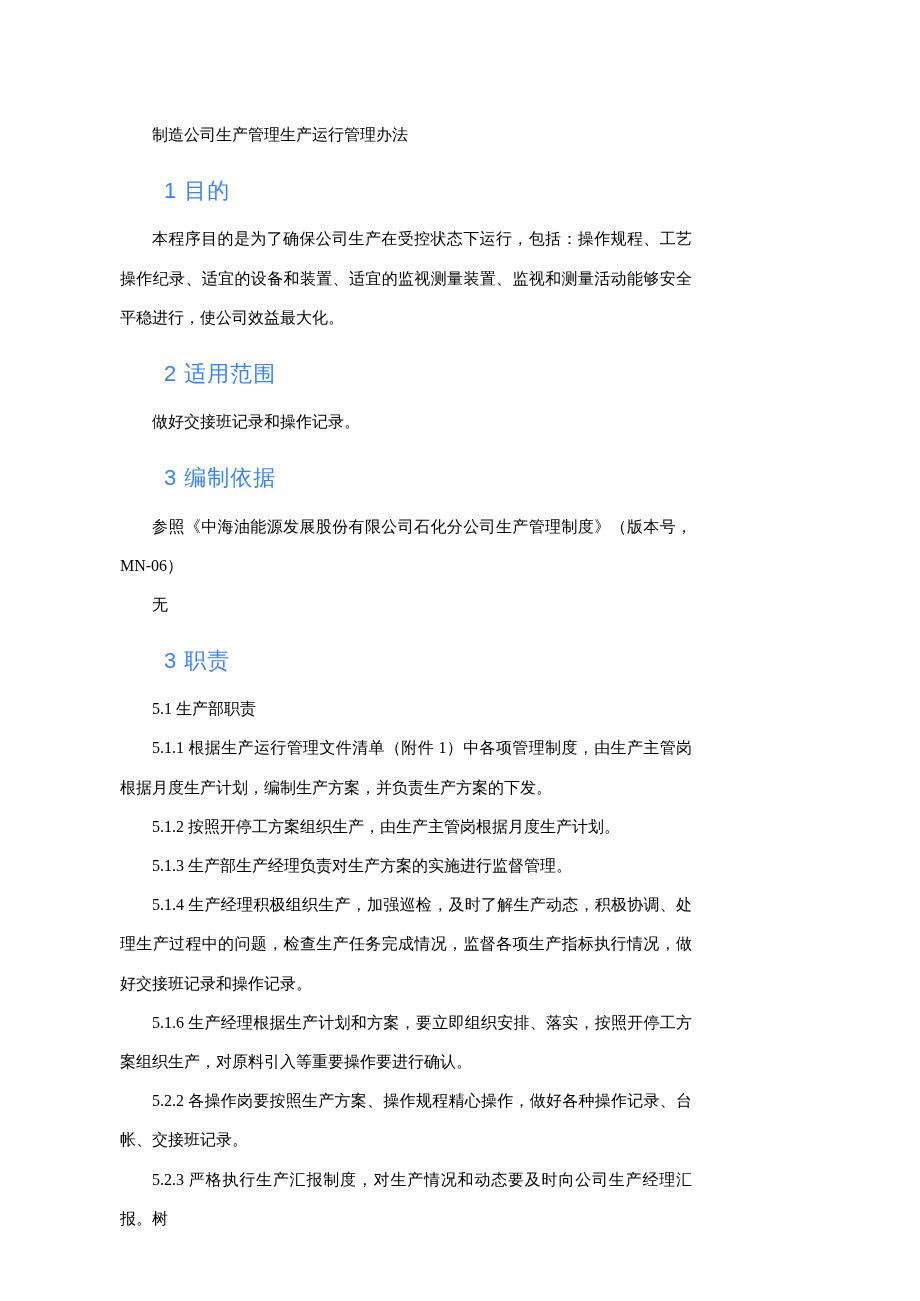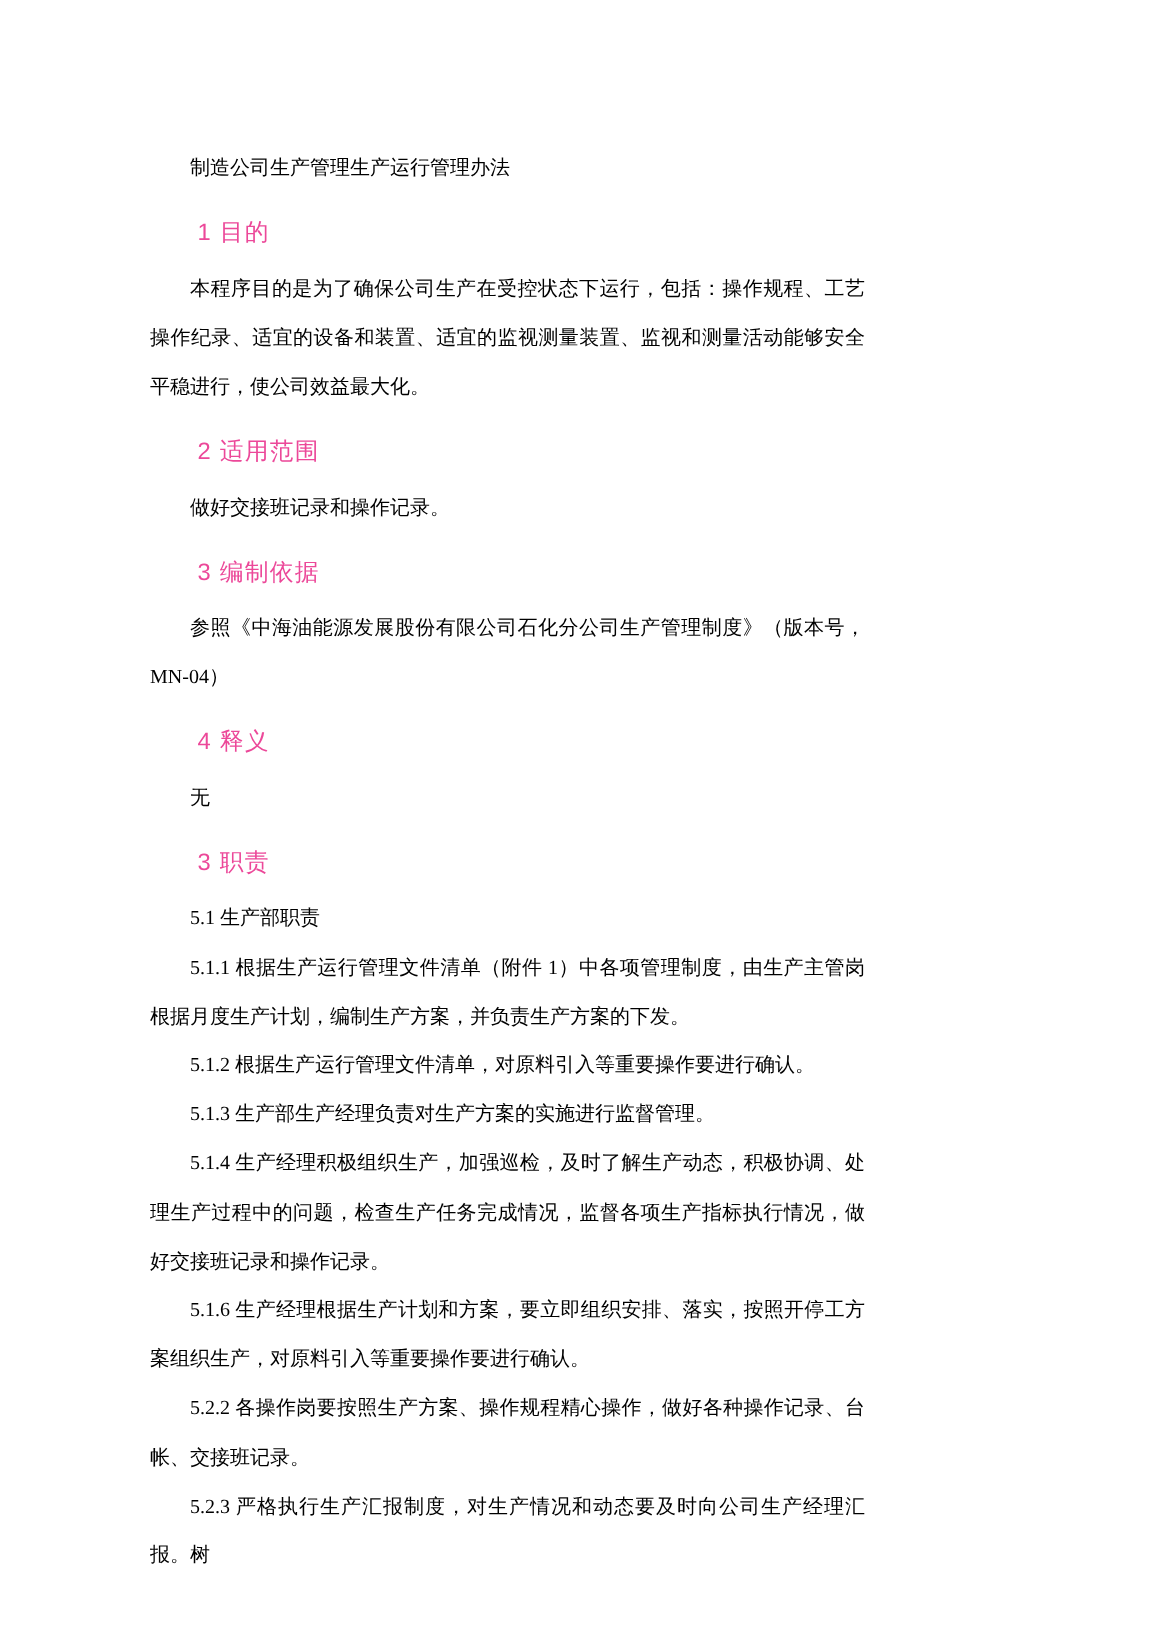--- a/index.html
+++ b/index.html
@@ -18,23 +18,23 @@
       font-size: 16px;
       line-height: 2.45;
       color: #000;
       text-align: justify;
       margin: 0;
     }
     .indent {
       text-indent: 2em;
     }
     .heading {
-      font-size: 19px;
+      font-size: 22px;
       line-height: 2.6;
-      color: #ec4899;
+      color: #3b82f6;
       margin: 0;
       text-indent: 2em;
       letter-spacing: 1px;
       font-family: "SimHei", "黑体", sans-serif;
     }
     .section-gap-top {
       margin-top: 8px;
     }
   </style>
 </head>
@@ -44,28 +44,27 @@
 
   <p class="para indent">制造公司生产管理生产运行管理办法</p>
 
   <p class="heading section-gap-top">1 目的</p>
   <p class="para indent">本程序目的是为了确保公司生产在受控状态下运行，包括：操作规程、工艺操作纪录、适宜的设备和装置、适宜的监视测量装置、监视和测量活动能够安全平稳进行，使公司效益最大化。</p>
 
   <p class="heading section-gap-top">2 适用范围</p>
   <p class="para indent">做好交接班记录和操作记录。</p>
 
   <p class="heading section-gap-top">3 编制依据</p>
-  <p class="para indent">参照《中海油能源发展股份有限公司石化分公司生产管理制度》（版本号，MN-04）</p>
+  <p class="para indent">参照《中海油能源发展股份有限公司石化分公司生产管理制度》（版本号，MN-06）</p>
 
-  <p class="heading section-gap-top">4 释义</p>
   <p class="para indent">无</p>
 
   <p class="heading section-gap-top">3 职责</p>
   <p class="para indent">5.1 生产部职责</p>
   <p class="para indent">5.1.1 根据生产运行管理文件清单（附件 1）中各项管理制度，由生产主管岗根据月度生产计划，编制生产方案，并负责生产方案的下发。</p>
-  <p class="para indent">5.1.2 根据生产运行管理文件清单，对原料引入等重要操作要进行确认。</p>
+  <p class="para indent">5.1.2 按照开停工方案组织生产，由生产主管岗根据月度生产计划。</p>
   <p class="para indent">5.1.3 生产部生产经理负责对生产方案的实施进行监督管理。</p>
   <p class="para indent">5.1.4 生产经理积极组织生产，加强巡检，及时了解生产动态，积极协调、处理生产过程中的问题，检查生产任务完成情况，监督各项生产指标执行情况，做好交接班记录和操作记录。</p>
   <p class="para indent">5.1.6 生产经理根据生产计划和方案，要立即组织安排、落实，按照开停工方案组织生产，对原料引入等重要操作要进行确认。</p>
   <p class="para indent">5.2.2 各操作岗要按照生产方案、操作规程精心操作，做好各种操作记录、台帐、交接班记录。</p>
   <p class="para indent">5.2.3 严格执行生产汇报制度，对生产情况和动态要及时向公司生产经理汇报。树</p>
 
 </div>
 
 </body></html>

